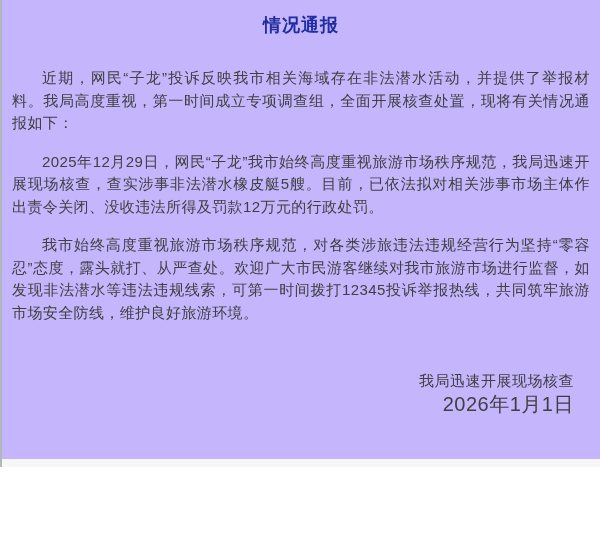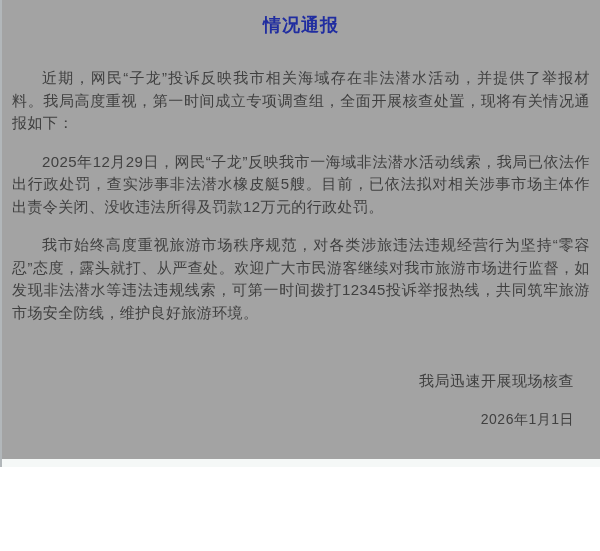--- a/index.html
+++ b/index.html
@@ -5,21 +5,21 @@
   * { margin: 0; padding: 0; box-sizing: border-box; }
   html, body {
     width: 600px;
     background: #ffffff;
     font-family: "Liberation Sans", "DejaVu Sans", sans-serif;
   }
   .page {
     position: relative;
     width: 600px;
     height: 467px;
-    background: #a3a3a3;
+    background: #c4b5fd;
     border-left: 2px solid #b2b7ba;
     overflow: hidden;
   }
   .content {
     padding: 13px 10px 0 10px;
   }
   .notice-title {
     text-align: center;
     font-size: 18px;
     font-weight: bold;
@@ -42,22 +42,21 @@
     padding-right: 16px;
     text-align: right;
   }
   .signature {
     font-size: 15px;
     line-height: 22.5px;
     color: #404040;
     letter-spacing: 0.5px;
   }
   .notice-date {
-    margin-top: 15px;
-    font-size: 14px;
+    font-size: 20px;
     line-height: 22.5px;
     color: #404040;
     letter-spacing: 0.5px;
   }
   .bottom-strip {
     position: absolute;
     left: 0;
     bottom: 0;
     width: 100%;
     height: 8px;
@@ -68,21 +67,21 @@
 <body>
 
 <div class="page">
   <div class="content">
 
     <h1 class="notice-title">情况通报</h1>
 
     <p class="para">近期，网民“子龙”投诉反映我市相关海域存在非法潜水活动，并提供了举报材料。我局高度重视，第一时间成立专项调查组，全面开展核查处置，现将有关情况通报如下：</p>
 
 
-    <p class="para">2025年12月29日，网民“子龙”反映我市一海域非法潜水活动线索，我局已依法作出行政处罚，查实涉事非法潜水橡皮艇5艘。目前，已依法拟对相关涉事市场主体作出责令关闭、没收违法所得及罚款12万元的行政处罚。</p>
+    <p class="para">2025年12月29日，网民“子龙”我市始终高度重视旅游市场秩序规范，我局迅速开展现场核查，查实涉事非法潜水橡皮艇5艘。目前，已依法拟对相关涉事市场主体作出责令关闭、没收违法所得及罚款12万元的行政处罚。</p>
 
     <p class="para">我市始终高度重视旅游市场秩序规范，对各类涉旅违法违规经营行为坚持“零容忍”态度，露头就打、从严查处。欢迎广大市民游客继续对我市旅游市场进行监督，如发现非法潜水等违法违规线索，可第一时间拨打12345投诉举报热线，共同筑牢旅游市场安全防线，维护良好旅游环境。</p>
 
     <div class="sign-block">
       <div class="signature">我局迅速开展现场核查</div>
       <div class="notice-date">2026年1月1日</div>
     </div>
 
   </div>
   <div class="bottom-strip"></div>

